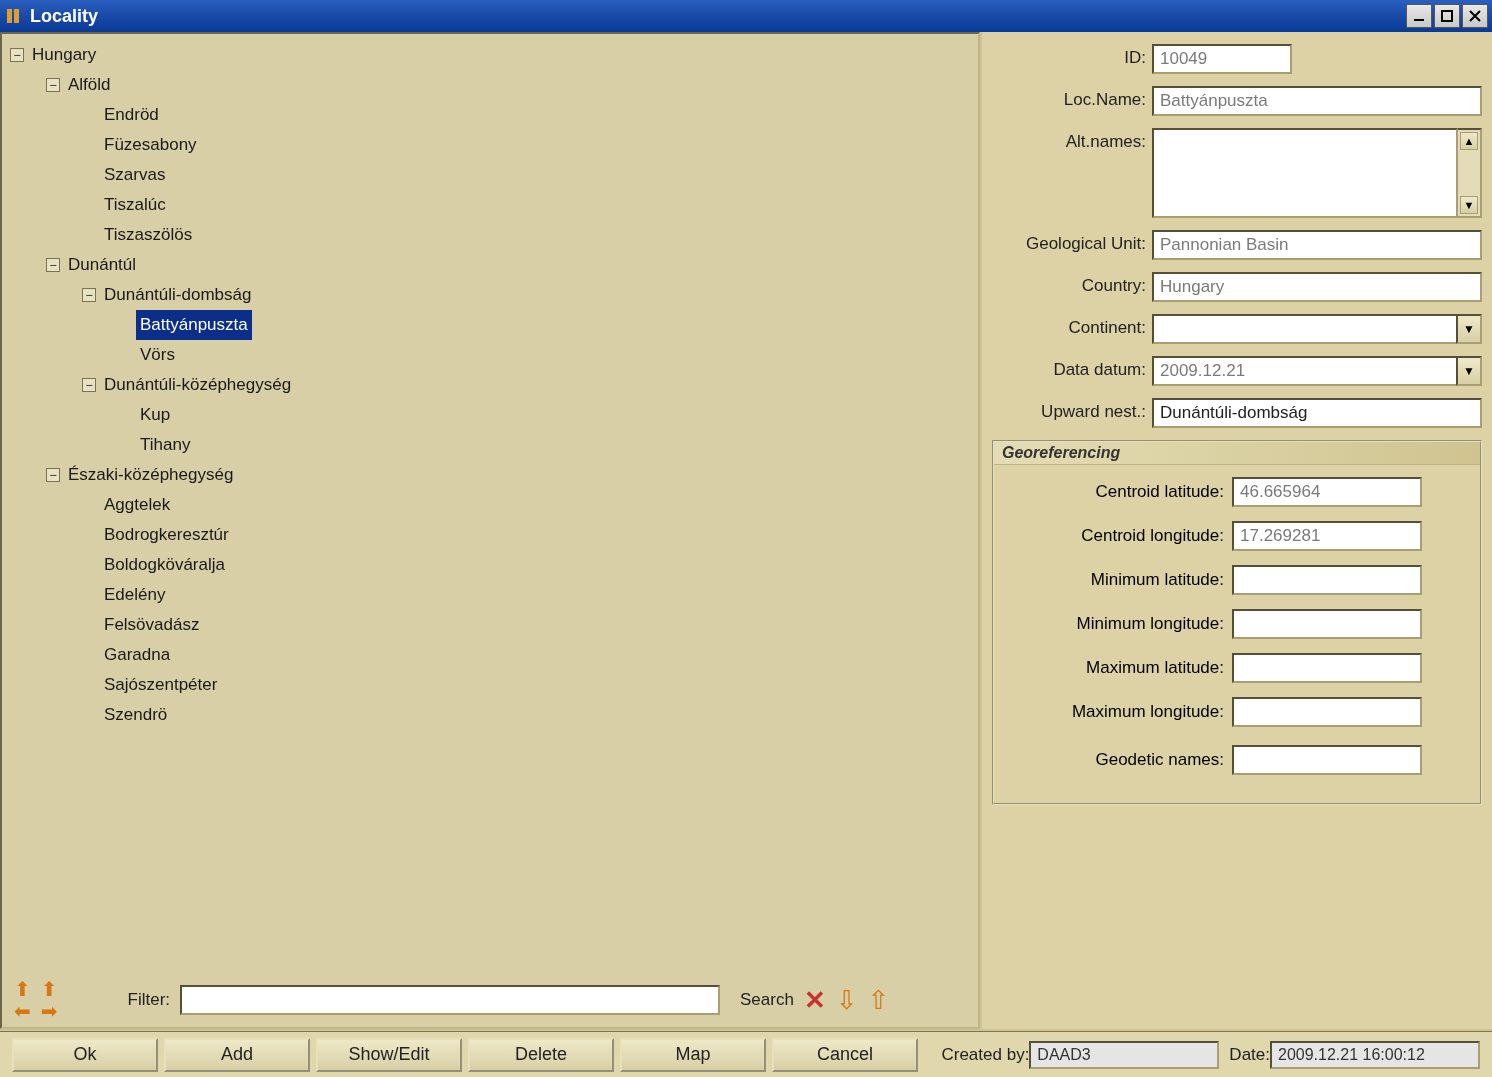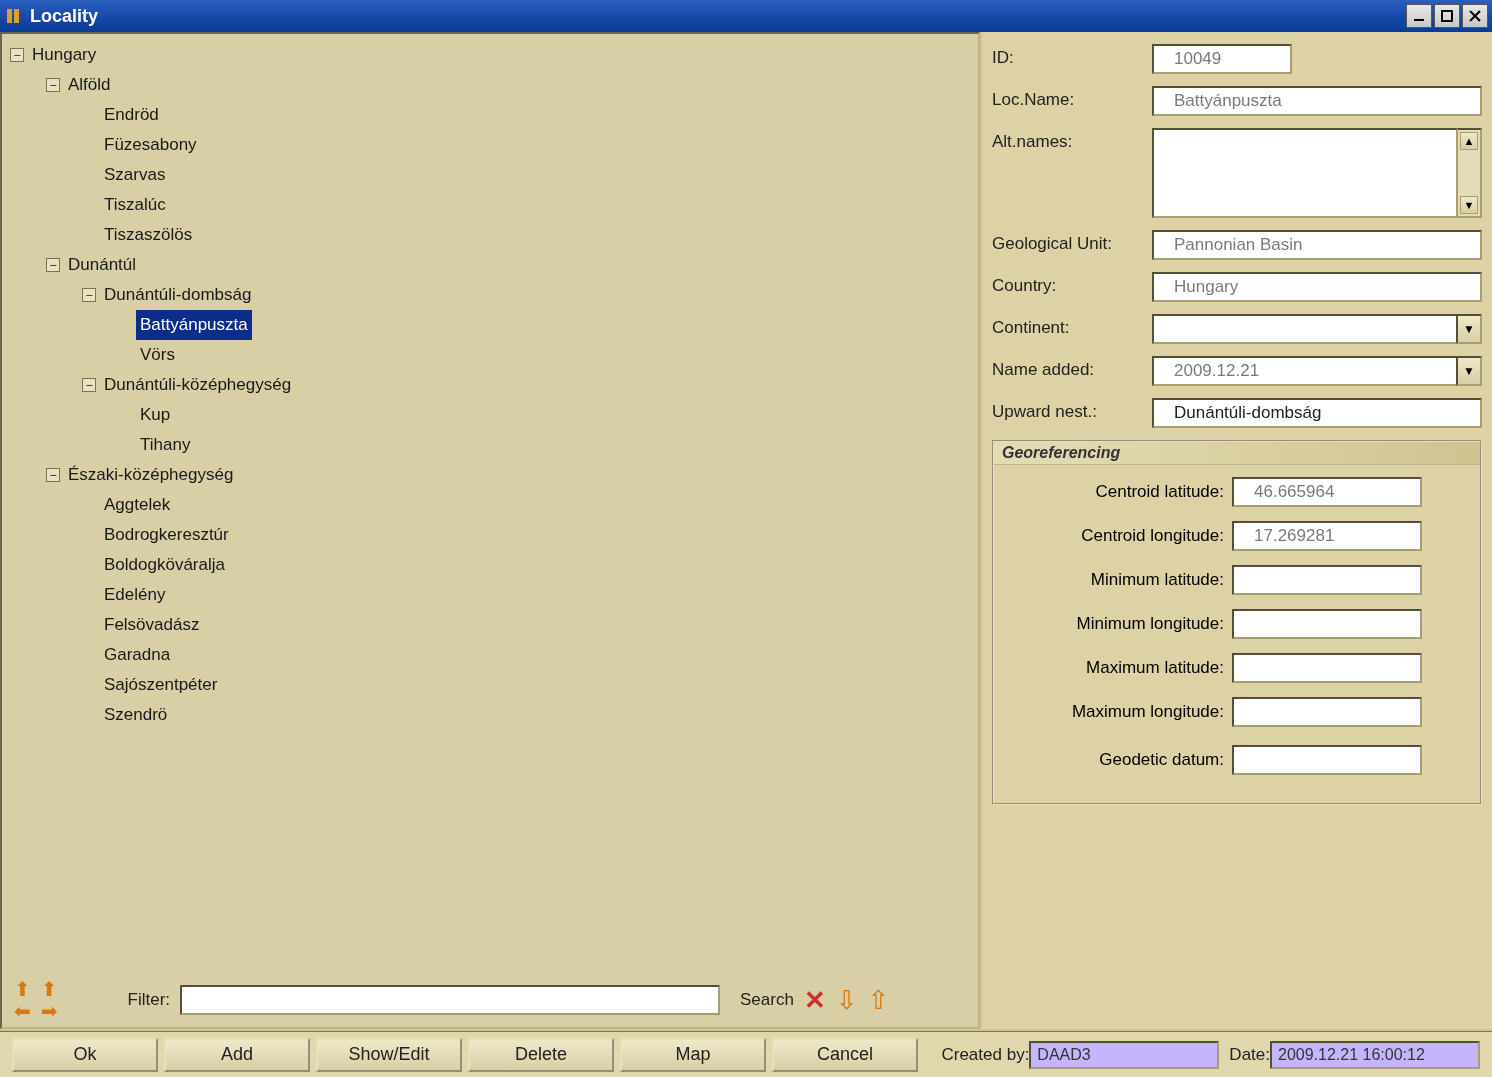--- a/index.html
+++ b/index.html
@@ -127,33 +127,33 @@
   padding: 12px 10px;
   border-left: 2px solid #cfc494;
 }
 .form-row {
   display: flex;
   align-items: flex-start;
   margin-bottom: 12px;
 }
 .form-row label {
   width: 160px;
-  text-align: left;
+  text-align: right;
   padding-right: 6px;
   color: #222;
   padding-top: 4px;
 }
 .form-row .field {
   flex: 1;
 }
 .text-input, .ro-input {
   height: 30px;
   border: 2px inset #a89e72;
   background: white;
-  padding: 0 20px;
+  padding: 0 6px;
   font-size: 17px;
   color: #7a7a7a;
   width: 100%;
 }
 .ro-short { width: 140px; }
 textarea.text-input {
   height: 90px;
   resize: none;
   background: white;
 }
@@ -240,21 +240,21 @@
   font-size: 18px;
   cursor: pointer;
   margin-right: 6px;
   color: #222;
 }
 .bottom-spacer { flex: 1; }
 .meta-label { margin-left: 10px; color: #222; font-size: 17px; }
 .meta-input {
   height: 28px;
   border: 2px inset #a89e72;
-  background: #c4b5fd;
+  background: #e5e5e5;
   padding: 0 6px;
   font-size: 16px;
   color: #333;
 }
 </style>
 </head>
 <body>
 
 <div class="titlebar">
   <span class="app-icon">
@@ -425,21 +425,21 @@
       <div class="field"><input class="text-input" value="Hungary" style=""></div>
     </div>
     <div class="form-row">
       <label>Continent:</label>
       <div class="field combo combo-short">
         <input class="text-input" value="" style="">
         <div class="combo-btn">▼</div>
       </div>
     </div>
     <div class="form-row">
-      <label>Name added:</label>
+      <label>Data datum:</label>
       <div class="field combo combo-short">
         <input class="text-input" value="2009.12.21" style="">
         <div class="combo-btn">▼</div>
       </div>
     </div>
     <div class="form-row">
       <label>Upward nest.:</label>
       <div class="field"><input class="text-input" style="color: rgb(34, 34, 34);" value="Dunántúli-dombság"></div>
     </div>
 
@@ -463,21 +463,21 @@
         </div>
       <div class="geo-row">
           <label>Maximum latitude:</label>
           <input class="text-input" value="" style="">
         </div>
       <div class="geo-row">
           <label>Maximum longitude:</label>
           <input class="text-input" value="" style="">
         </div>
       <div class="geo-row" style="margin-top:18px">
-          <label>Geodetic datum:</label>
+          <label>Geodetic names:</label>
           <input class="text-input" value="" style="">
         </div>
     </div>
   </div>
 </div>
 
 <div class="bottom-bar">
   <button class="btn">Ok</button>
   <button class="btn">Add</button>
   <button class="btn">Show/Edit</button>

